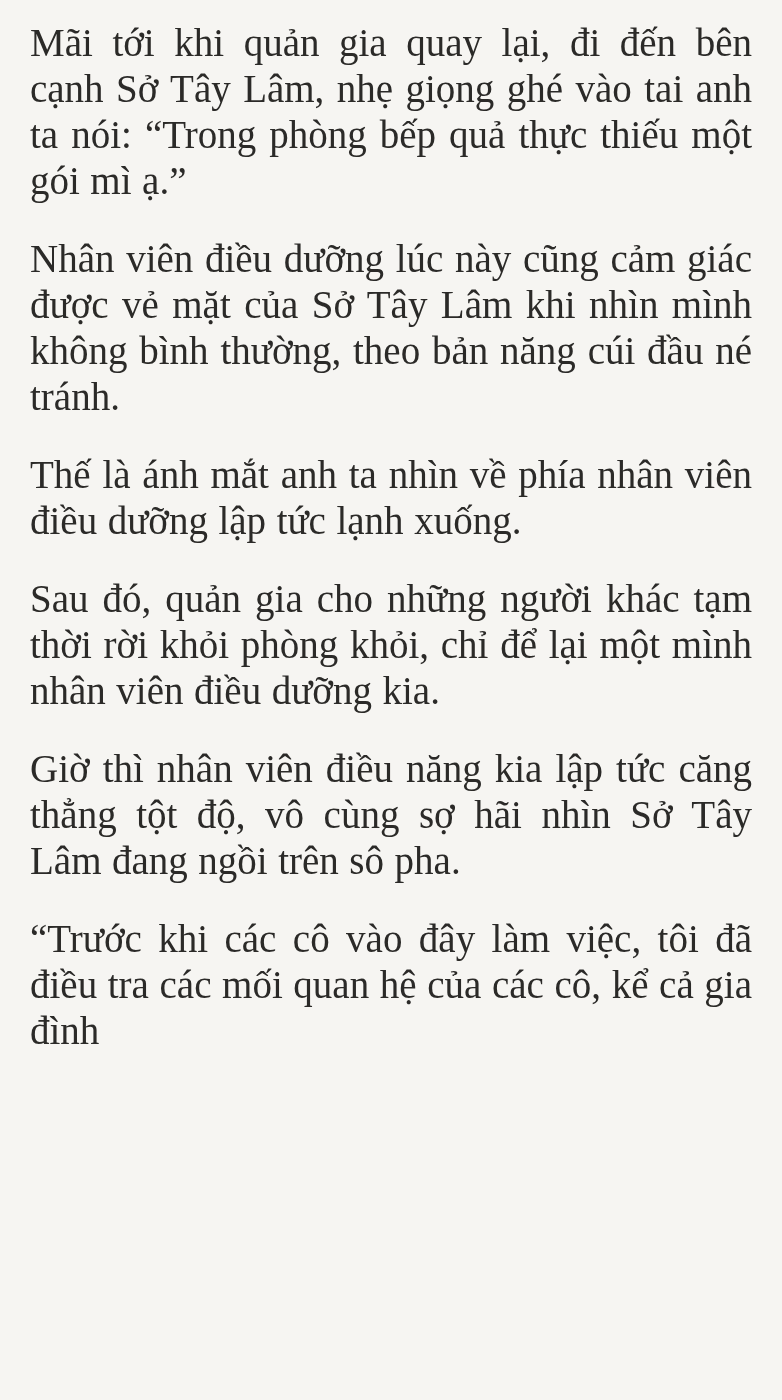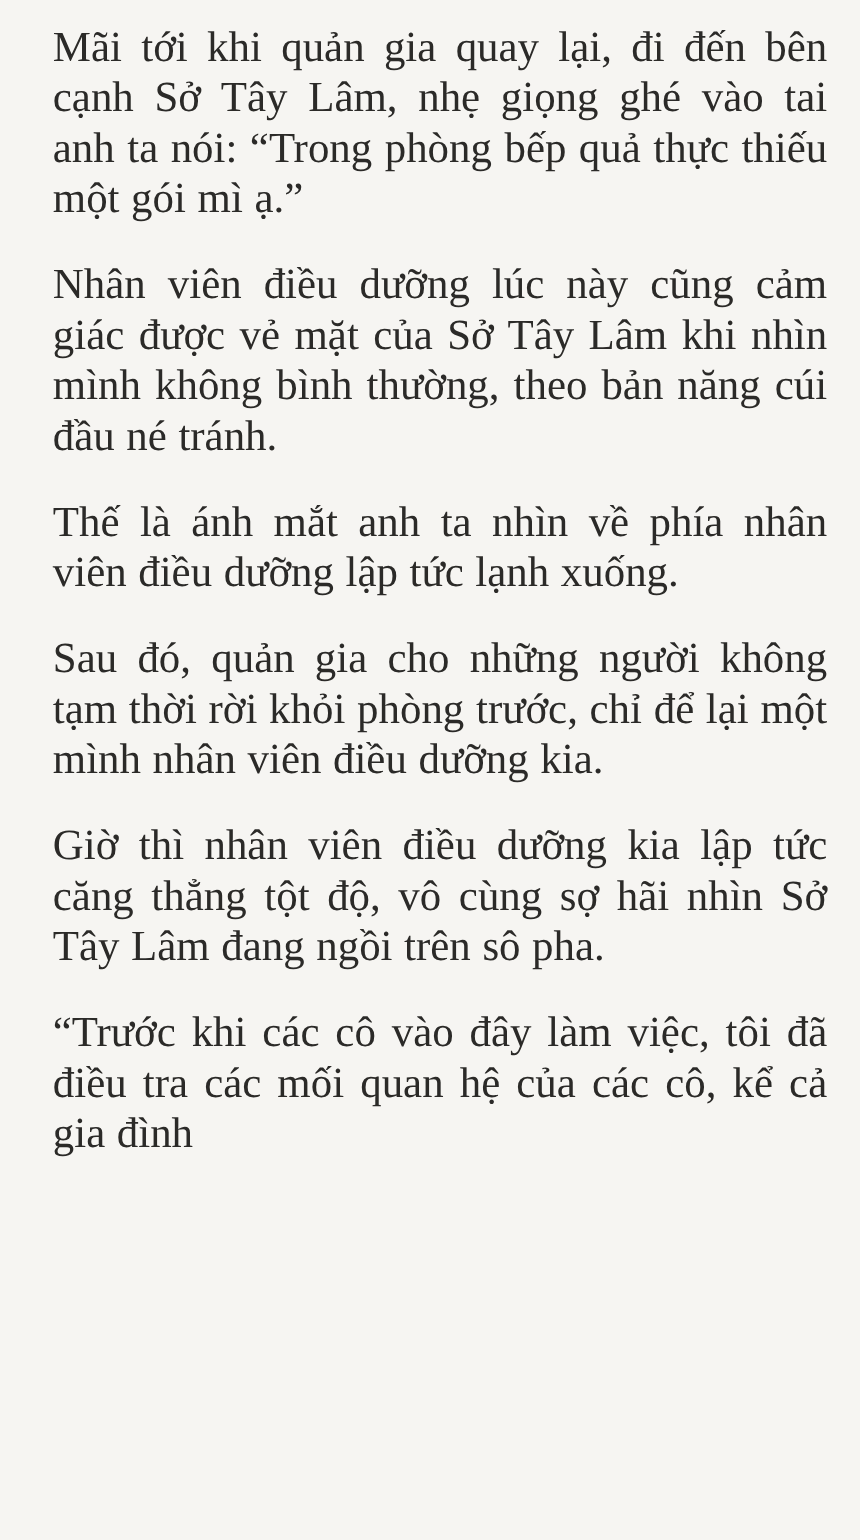--- a/index.html
+++ b/index.html
@@ -9,37 +9,37 @@
   body {
     width: 782px;
     height: 1400px;
     background: #f6f5f2;
     overflow: hidden;
   }
   .reader-page {
     box-sizing: border-box;
     width: 782px;
     height: 1152px;
-    padding: 20px 30px 0 48px;
+    padding: 20px 30px 0 30px;
     overflow: hidden;
   }
   .reader-page p {
     margin: 0 0 32px 0;
     font-family: "Liberation Serif", "DejaVu Serif", serif;
     font-size: 39px;
     line-height: 46px;
     color: #2b2a28;
     text-align: justify;
     text-justify: inter-word;
     word-spacing: 0.02em;
   }
 </style>
 </head>
 <body>
 
 <main class="reader-page">
   <p>Mãi tới khi quản gia quay lại, đi đến bên cạnh Sở Tây Lâm, nhẹ giọng ghé vào tai anh ta nói: “Trong phòng bếp quả thực thiếu một gói mì ạ.”</p>
   <p>Nhân viên điều dưỡng lúc này cũng cảm giác được vẻ mặt của Sở Tây Lâm khi nhìn mình không bình thường, theo bản năng cúi đầu né tránh.</p>
   <p>Thế là ánh mắt anh ta nhìn về phía nhân viên điều dưỡng lập tức lạnh xuống.</p>
-  <p>Sau đó, quản gia cho những người không tạm thời rời khỏi phòng trước, chỉ để lại một mình nhân viên điều dưỡng kia.</p>
-  <p>Giờ thì nhân viên điều dưỡng kia lập tức căng thẳng tột độ, vô cùng sợ hãi nhìn Sở Tây Lâm đang ngồi trên sô pha.</p>
+  <p>Sau đó, quản gia cho những người khác tạm thời rời khỏi phòng khỏi, chỉ để lại một mình nhân viên điều dưỡng kia.</p>
+  <p>Giờ thì nhân viên điều năng kia lập tức căng thẳng tột độ, vô cùng sợ hãi nhìn Sở Tây Lâm đang ngồi trên sô pha.</p>
   <p>“Trước khi các cô vào đây làm việc, tôi đã điều tra các mối quan hệ của các cô, kể cả gia đình</p>
 </main>
 
 </body></html>

